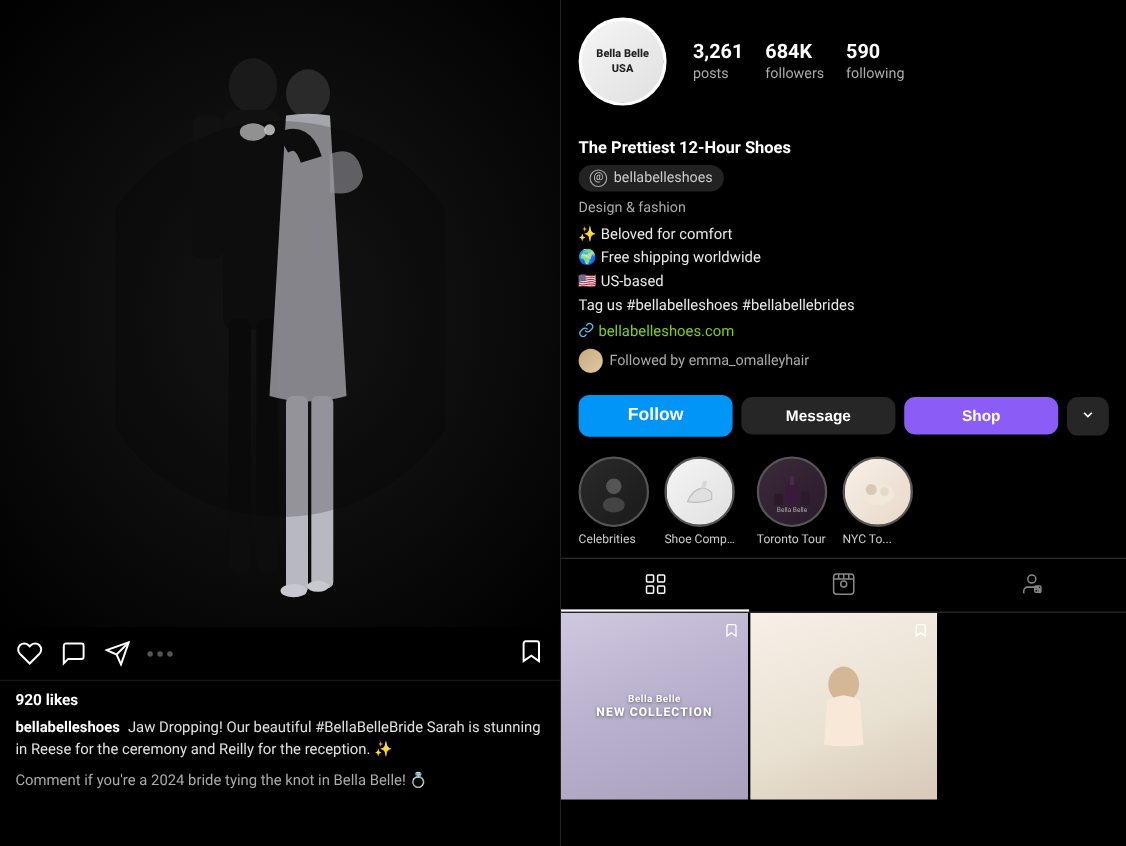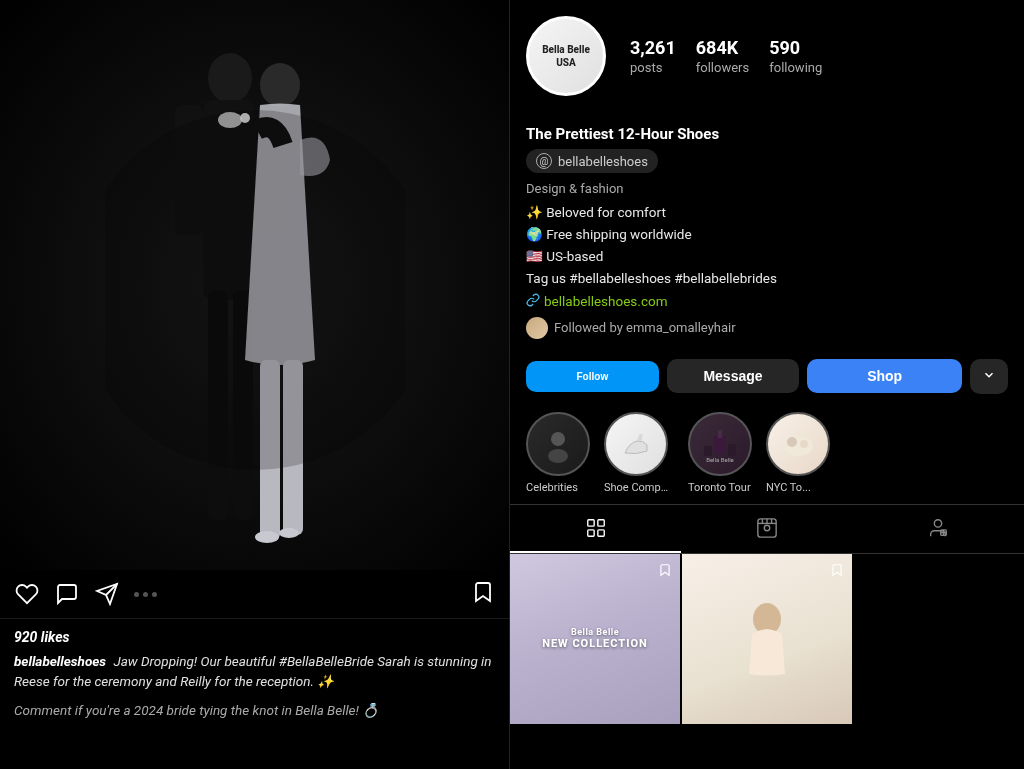--- a/index.html
+++ b/index.html
@@ -15,21 +15,20 @@
 
     
     .left-panel {
       width: 510px;
       height: 769px;
       background: #000;
       display: flex;
       flex-direction: column;
       border-right: 1px solid #222;
       overflow: hidden;
-      font-style: italic;
     }
 
     .post-image {
       width: 100%;
       height: 570px;
       background: #111;
       position: relative;
       overflow: hidden;
     }
 
@@ -244,44 +243,44 @@
       padding: 10px 16px;
       align-items: center;
     }
 
     .btn-follow {
       background: #0095f6;
       color: #fff;
       border: none;
       border-radius: 10px;
       padding: 10px 0;
-      font-size: 10px;
+      font-size: 16px;
       font-weight: 700;
       flex: 1;
       cursor: pointer;
     }
 
     .btn-message {
       background: #262626;
       color: #fff;
       border: none;
       border-radius: 10px;
       padding: 9px 0;
       font-size: 14px;
       font-weight: 600;
       flex: 1;
       cursor: pointer;
     }
 
     .btn-shop {
-      background: #3b82f6;
+      background: #8b5cf6;
       color: #fff;
       border: none;
       border-radius: 10px;
-      padding: 9px 11px;
+      padding: 9px 0;
       font-size: 14px;
       font-weight: 600;
       flex: 1;
       cursor: pointer;
     }
 
     .btn-chevron {
       background: #262626;
       color: #fff;
       border: none;

